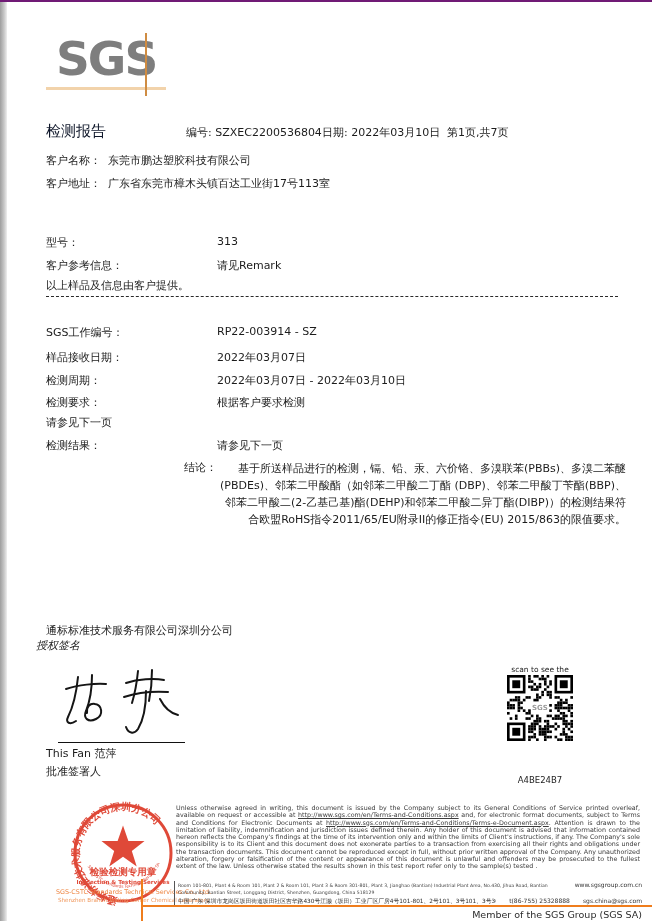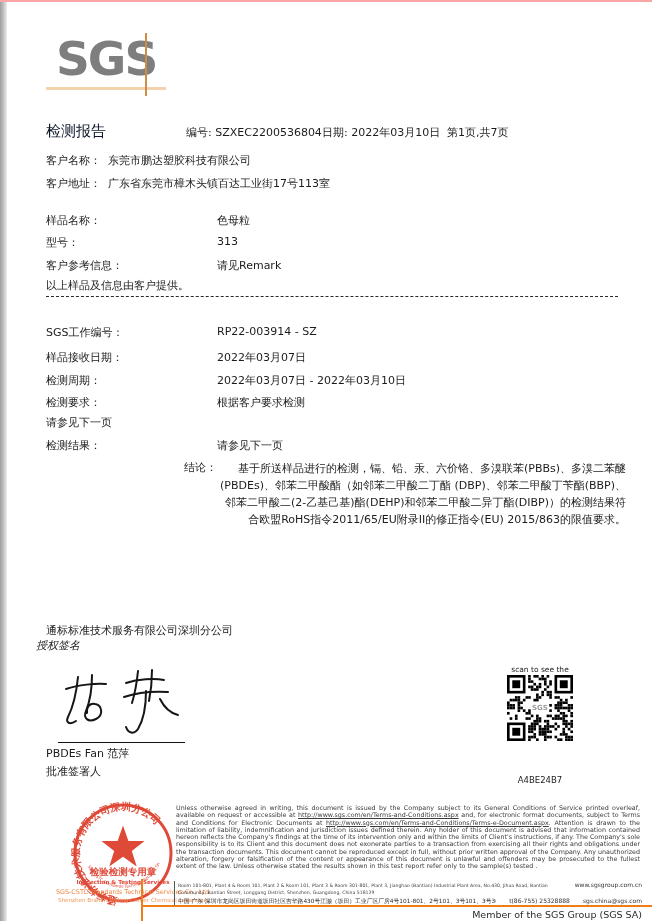--- a/index.html
+++ b/index.html
@@ -1,20 +1,20 @@
 <!DOCTYPE html>
 <html><head>
 <meta charset="utf-8">
 <style>
   * { margin:0; padding:0; box-sizing:border-box; }
   html,body { background:#888; }
   body { font-family:"DejaVu Sans","Liberation Sans",sans-serif; }
   #page {
     position:relative; width:652px; height:921px; background:#fff;
-    overflow:hidden; border-top:2px solid #fca5a5;
+    overflow:hidden; border-top:2px solid #701a75;
   }
   .abs { position:absolute; }
   #left-strip { left:0; top:0; width:7px; height:921px;
     background:linear-gradient(to right,#9e9e9e,#c9c9c9 60%,#efefef); }
 
   
   #logo { left:56px; top:33px; font-size:47px; font-weight:bold;
     color:#7e7e7e; letter-spacing:-2px; line-height:1; }
   #logo-hline { left:46px; top:85px; width:120px; height:3px; background:#f2d3ab; }
   #logo-vline { left:145px; top:31px; width:2px; height:63px; background:#cf8c42; }
@@ -92,24 +92,20 @@
 
   <div class="abs row doc-text" style="top:151px">
     <span class="lbl lblw-narrow">客户名称：</span>
     <span>东莞市鹏达塑胶科技有限公司</span>
   </div>
   <div class="abs row doc-text" style="top:174px">
     <span class="lbl lblw-narrow">客户地址：</span>
     <span>广东省东莞市樟木头镇百达工业街17号113室</span>
   </div>
 
-  <div class="abs row doc-text" style="top:211px">
-    <span class="lbl lblw-wide">样品名称：</span>
-    <span>色母粒</span>
-  </div>
   <div class="abs row doc-text" style="top:233px">
     <span class="lbl lblw-wide">型号：</span>
     <span>313</span>
   </div>
   <div class="abs row doc-text" style="top:256px">
     <span class="lbl lblw-wide">客户参考信息：</span>
     <span>请见Remark</span>
   </div>
   <div class="abs doc-text" style="left:46px; top:276px">以上样品及信息由客户提供。</div>
 
@@ -153,21 +149,21 @@
       <path d="M40 18 C 40 30, 38 44, 34 54 C 31 61, 36 66, 44 62 C 52 58, 50 48, 43 47 C 38 46, 34 50, 35 56"></path>
       <path d="M74 26 C 86 22, 102 21, 112 23"></path>
       <path d="M86 14 C 85 24, 83 36, 80 46"></path>
       <path d="M100 13 C 100 24, 99 34, 97 44"></path>
       <path d="M72 40 C 84 36, 100 34, 116 35"></path>
       <path d="M94 34 C 94 48, 92 62, 86 72 C 82 78, 76 76, 74 70"></path>
       <path d="M108 42 C 112 50, 118 56, 126 58"></path>
     </g>
   </svg>
   <div id="sig-line" class="abs"></div>
-  <div id="sig-name" class="abs doc-text">PBDEs Fan 范萍</div>
+  <div id="sig-name" class="abs doc-text">This Fan 范萍</div>
   <div id="sig-role" class="abs doc-text">批准签署人</div>
 
   <div id="qr-caption" class="abs">scan to see the report</div>
   <svg id="qr-box" class="abs" width="66" height="66" viewBox="0 0 66 66">
       <rect x="0" y="0" width="66" height="66" fill="#fff"></rect>
       <rect x="21.12" y="0" width="2.64" height="2.64" fill="#000"></rect>
       <rect x="26.400000000000002" y="0" width="2.64" height="2.64" fill="#000"></rect>
       <rect x="29.040000000000003" y="0" width="2.64" height="2.64" fill="#000"></rect>
       <rect x="34.32" y="0" width="2.64" height="2.64" fill="#000"></rect>
       <rect x="39.6" y="0" width="2.64" height="2.64" fill="#000"></rect>

